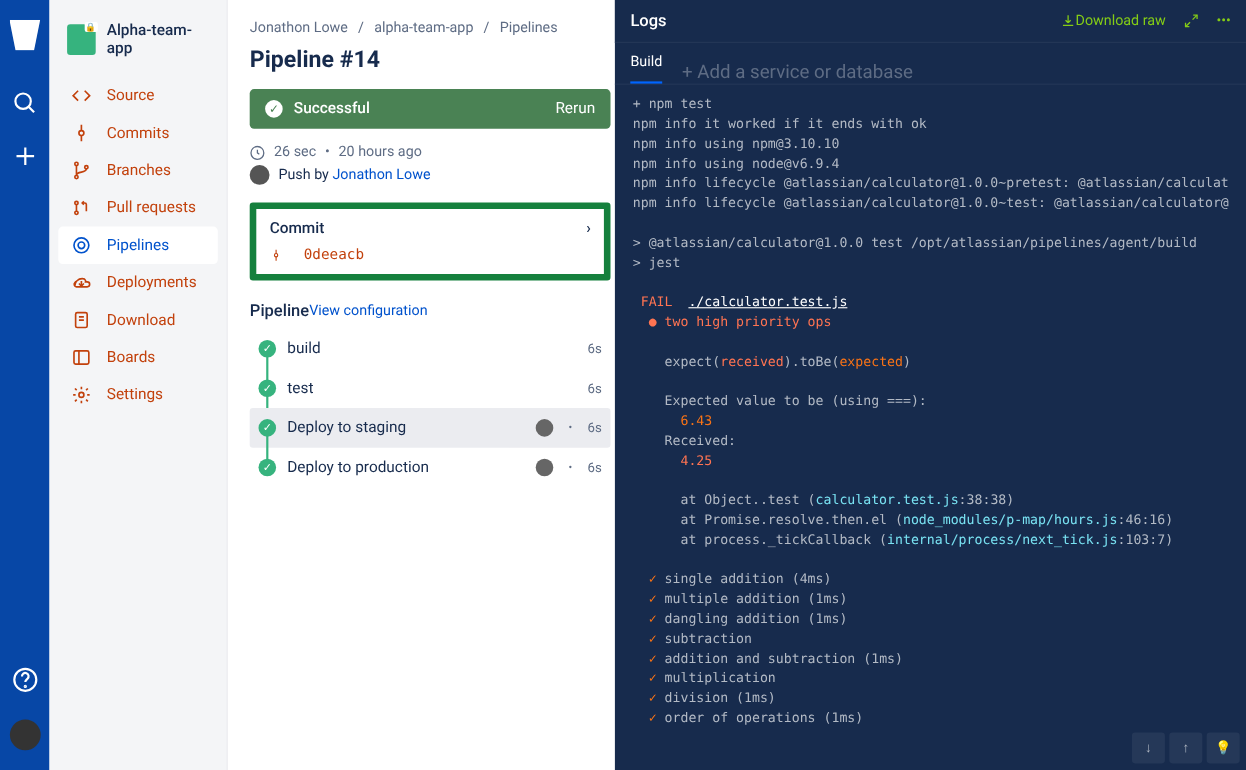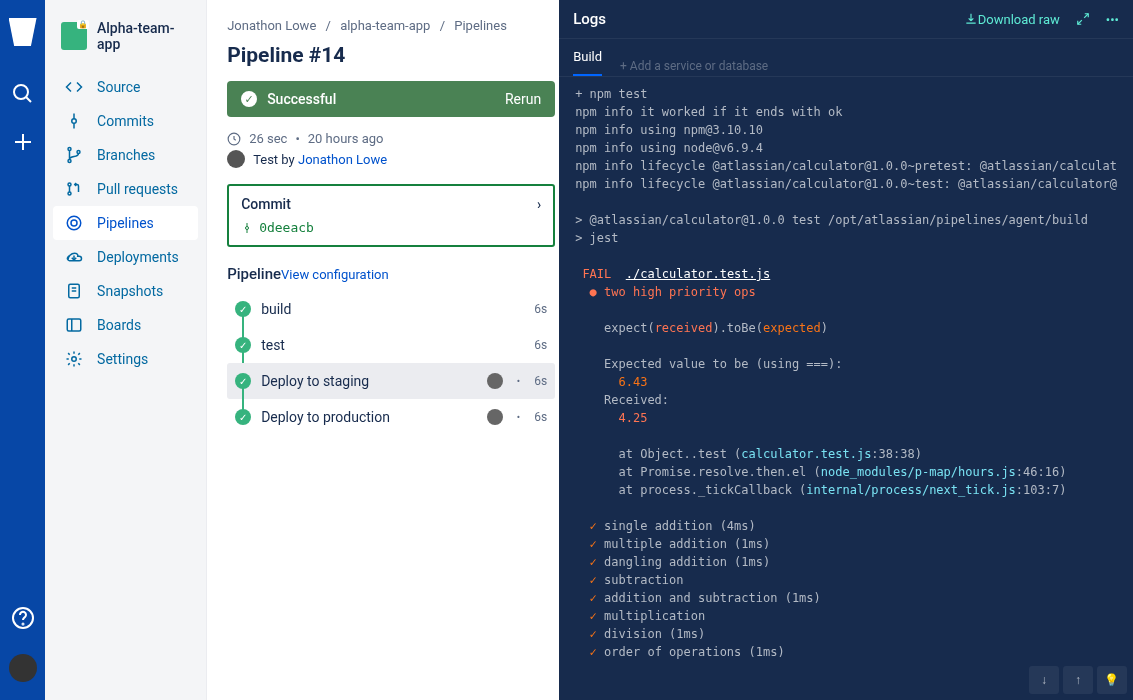--- a/index.html
+++ b/index.html
@@ -11,64 +11,64 @@
 .rail-icon { width: 24px; height: 24px; margin-bottom: 24px; display:flex; align-items:center; justify-content:center; cursor:pointer; }
 .rail-spacer { flex:1; }
 .rail .avatar { width: 28px; height: 28px; border-radius:50%; background:#333; margin-bottom: 18px; }
 
 
 .sidebar { width: 210px; background: #F4F5F7; border-right: 1px solid #ebecf0; padding: 16px 8px; }
 .app-header { display:flex; align-items:center; gap:10px; padding: 4px 8px 18px; }
 .app-avatar { width: 28px; height: 28px; border-radius:3px; background:#36B37E; position:relative; }
 .app-avatar::after { content:"🔒"; font-size:8px; position:absolute; right:-2px; top:-2px; background:#fff; border-radius:2px; padding:0 1px; }
 .app-title { font-weight:500; }
-.nav-item { display:flex; align-items:center; gap:14px; padding: 8px 12px; border-radius:4px; cursor:pointer; color:#0369a1; }
+.nav-item { display:flex; align-items:center; gap:14px; padding: 8px 12px; border-radius:4px; cursor:pointer; color:#c2410c; }
 .nav-item.active { background:#fff; color:#0052CC; }
 .nav-item svg { width:18px; height:18px; }
 
 
 .main { flex:0 0 352px; padding: 18px 4px 18px 20px; overflow:auto; }
 .bc { color:#5E6C84; font-size:13px; margin-bottom:10px; }
 .bc a { color:#5E6C84; text-decoration:none; }
 .bc .sep { margin:0 6px; }
 h1 { font-size:21px; font-weight:700; margin-bottom:14px; }
 .status-bar { background:#4A8254; color:#fff; border-radius:4px; display:flex; align-items:center; justify-content:space-between; padding:10px 14px; margin-bottom:14px; }
 .status-left { display:flex; align-items:center; gap:10px; font-weight:500; }
 .check-circle { width:16px; height:16px; border-radius:50%; background:#fff; display:flex; align-items:center; justify-content:center; color:#4A8254; font-size:11px; }
 .meta { display:flex; align-items:center; gap:8px; color:#5E6C84; margin-bottom:4px; font-size:13px; }
 .meta .clock { width:14px; height:14px; }
 .push { display:flex; align-items:center; gap:8px; font-size:13px; margin-bottom:16px; }
 .push a { color:#0052CC; text-decoration:none; }
 .mini-av { width:18px; height:18px; border-radius:50%; background:#555; }
-.card { border:2px solid #15803d; border-radius:3px; padding:10px 12px; margin-bottom:18px; }
+.card { border:6px solid #15803d; border-radius:3px; padding:10px 12px; margin-bottom:18px; }
 .card-head { display:flex; justify-content:space-between; align-items:center; margin-bottom:8px; font-weight:500; }
-.commitlink { color:#15803d; font-family:monospace; font-size:13px; display:flex; align-items:center; gap:6px; }
+.commitlink { color:#c2410c; font-family:monospace; font-size:13px; display:flex; align-items:center; gap:19px; }
 .section-row { display:flex; align-items:center; margin-bottom:8px; }
 .section-row h2 { font-size:15px; font-weight:500; }
 .viewconf { color:#0052CC; font-size:13px; cursor:pointer; }
 
 .steps { position:relative; }
 .step { display:flex; align-items:center; gap:10px; padding:10px 8px; position:relative; border-radius:3px; }
 .step.sel { background:#EBECF0; }
 .step-dot { width:16px; height:16px; border-radius:50%; background:#36B37E; display:flex; align-items:center; justify-content:center; color:#fff; font-size:10px; z-index:1; }
 .step-line { position:absolute; left:15px; top:18px; bottom:-18px; width:2px; background:#36B37E; }
 .step:last-child .step-line { display:none; }
 .step-name { flex:1; }
 .step-time { font-size:12px; color:#5E6C84; }
 .step-av { width:16px; height:16px; border-radius:50%; background:#666; margin-left:4px; }
 .dot-sep { color:#5E6C84; margin:0 4px; font-size:10px; }
 
 
 .logs { flex:1; background:#172B4D; color:#B3BAC5; display:flex; flex-direction:column; font-size:12px; }
 .logs-head { background:#172B4D; display:flex; align-items:center; padding:10px 14px; border-bottom:1px solid #253858; }
 .logs-head h3 { color:#fff; font-size:15px; font-weight:500; flex:1; }
-.logs-action { color:#5eead4; font-size:13px; margin-left:16px; cursor:pointer; display:flex; align-items:center; gap:0; }
+.logs-action { color:#84cc16; font-size:13px; margin-left:16px; cursor:pointer; display:flex; align-items:center; gap:0; }
 .logs-tabs { display:flex; align-items:center; padding:0 14px; border-bottom:1px solid #253858; }
 .logs-tab { padding:10px 0; margin-right:18px; color:#fff; font-size:13px; border-bottom:2px solid #0065FF; }
-.logs-add { color:#5E6C84; font-size:12px; cursor:pointer;margin-top:16px; }
+.logs-add { color:#5E6C84; font-size:17px; cursor:pointer;margin-top:16px; }
 .logs-body { flex:1; overflow:auto; padding:8px 16px; font-family: "SFMono-Regular", Consolas, monospace; font-size:12px; line-height:1.5; white-space:pre; }
 .white { color:#fff; }
 .cyan { color:#79E2F2; }
 .green { color:#f97316; }
 .red { color:#FF7452; }
 .uline { text-decoration:underline; }
 .logs-footer { display:flex; gap:4px; padding:6px; justify-content:flex-end; }
 .lf-btn { width:30px; height:28px; background:#253858; border-radius:3px; display:flex; align-items:center; justify-content:center; color:#B3BAC5; cursor:pointer; }
 
 svg { stroke: currentColor; fill:none; stroke-width:2; }
@@ -155,21 +155,21 @@
           <polyline points="9 13 12 16 15 13"></polyline>
         </svg>
         <span>Deployments</span>
       </div>
       <div class="nav-item">
         <svg viewBox="0 0 24 24">
           <rect x="5" y="3" width="14" height="18" rx="2"></rect>
           <line x1="9" y1="8" x2="15" y2="8"></line>
           <line x1="9" y1="12" x2="15" y2="12"></line>
         </svg>
-        <span>Snapshots</span>
+        <span>Download</span>
       </div>
       <div class="nav-item">
         <svg viewBox="0 0 24 24">
           <rect x="3" y="4" width="18" height="16" rx="2"></rect>
           <line x1="9" y1="4" x2="9" y2="20"></line>
         </svg>
         <span>Boards</span>
       </div>
       <div class="nav-item">
         <svg viewBox="0 0 24 24">
@@ -201,21 +201,21 @@
     <svg class="clock" viewBox="0 0 24 24">
         <circle cx="12" cy="12" r="10"></circle>
         <polyline points="12 7 12 12 15 14"></polyline>
       </svg>
     <span>26 sec</span>
     <span>•</span>
     <span>20 hours ago</span>
   </div>
   <div class="push">
     <div class="mini-av"></div>
-    <span><span>Test by </span><a>Jonathon Lowe</a></span>
+    <span><span>Push by </span><a>Jonathon Lowe</a></span>
   </div>
   <div class="card">
     <div class="card-head">
       <span>Commit</span>
       <span>›</span>
     </div>
     <div class="commitlink">
       <svg width="12" height="12" viewBox="0 0 24 24">
           <circle cx="12" cy="12" r="3"></circle>
           <line x1="12" y1="2" x2="12" y2="9"></line>

